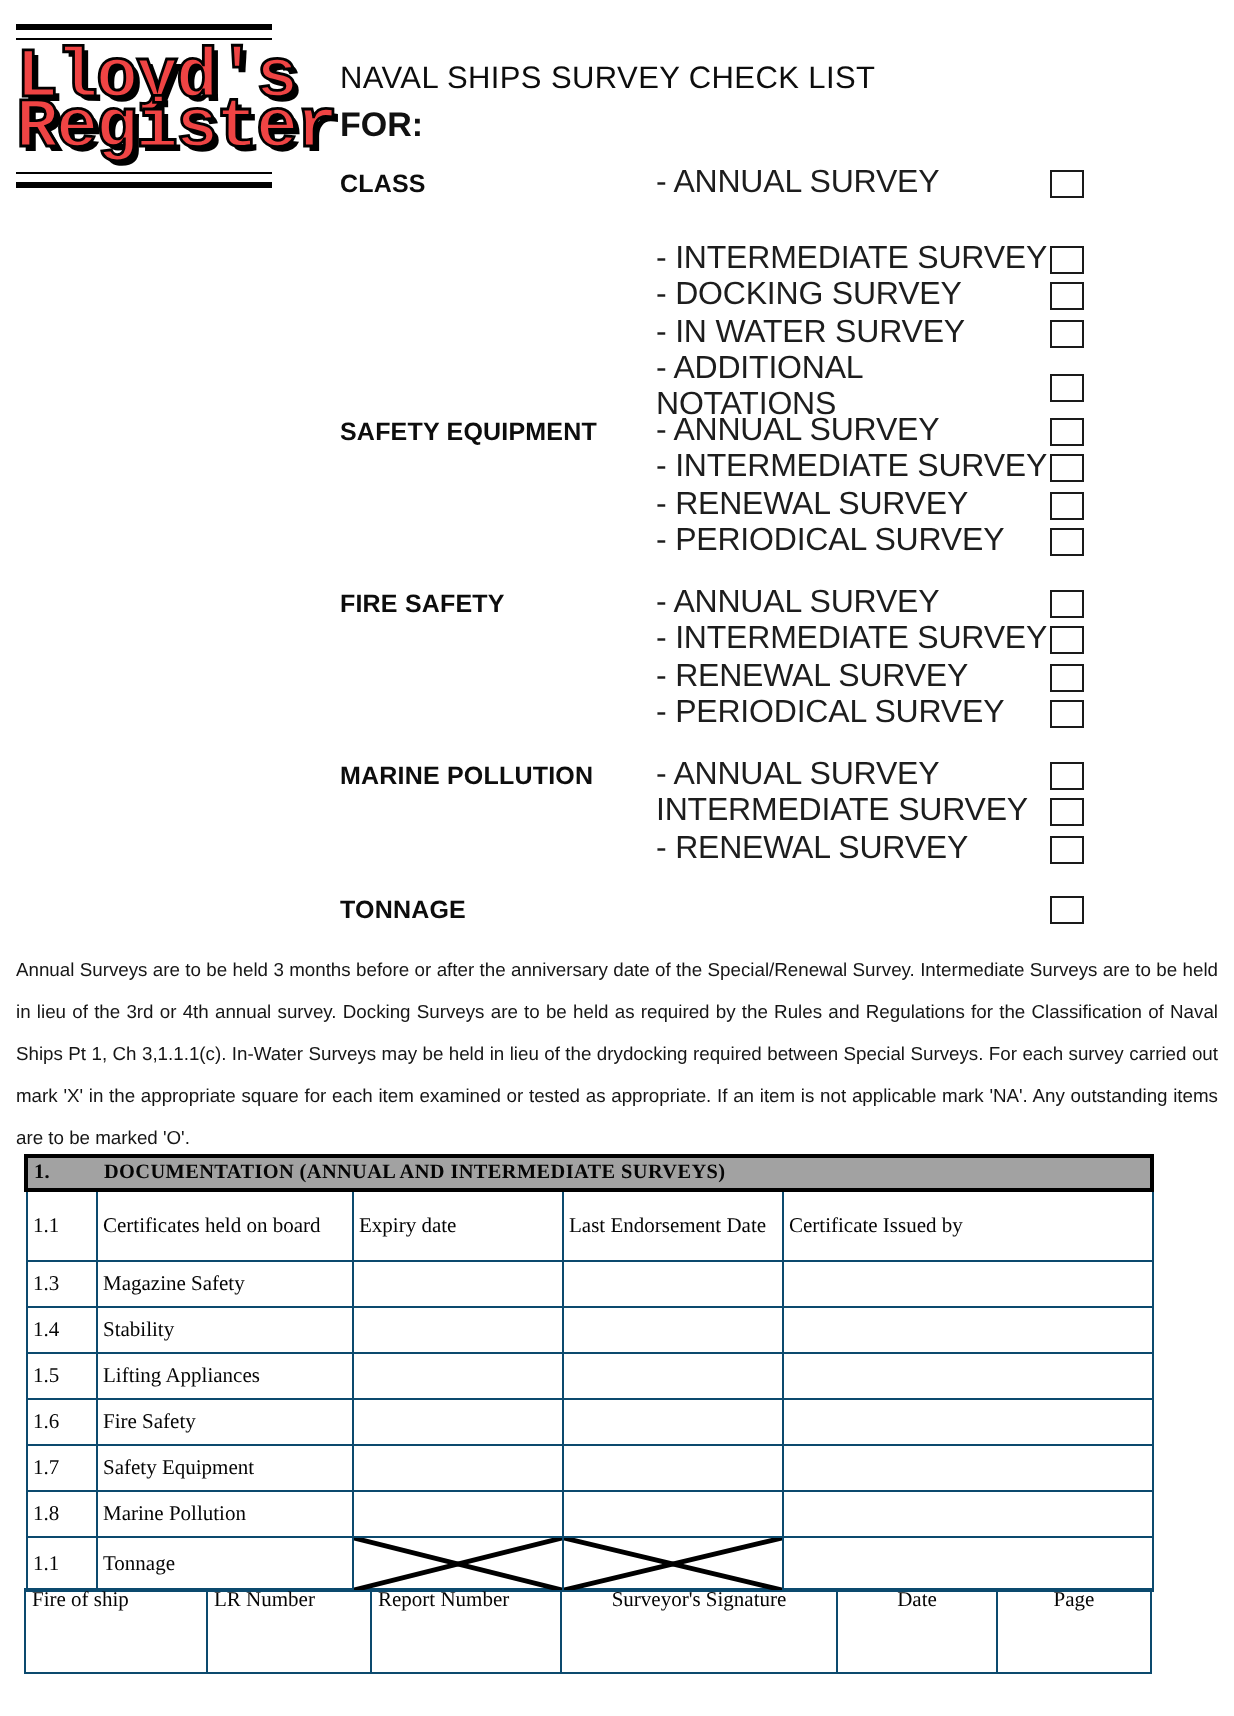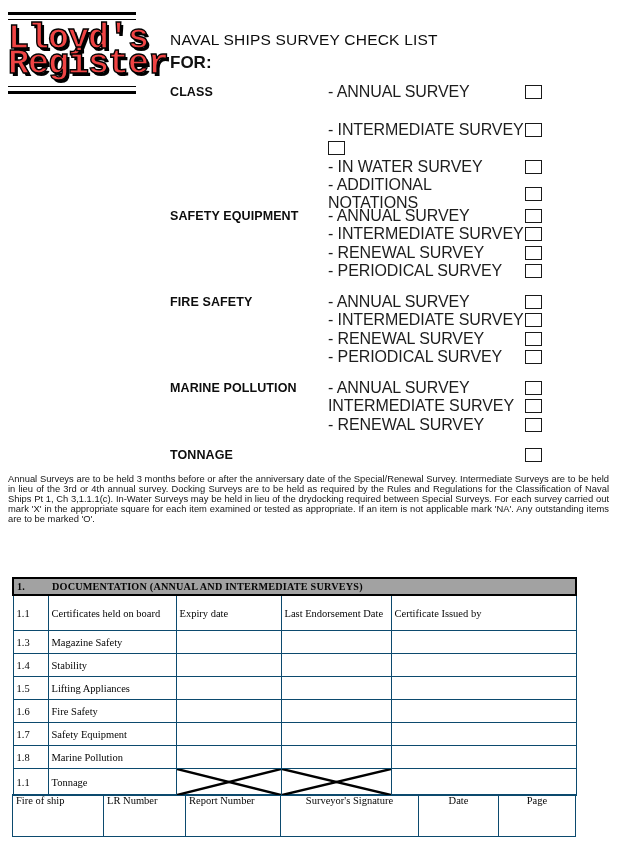--- a/index.html
+++ b/index.html
@@ -23,21 +23,21 @@
   .survey{position:absolute;left:170px;top:83px;width:392px;}
   .srow{display:grid;grid-template-columns:158px 197px 37px;align-items:center;height:18.5px;}
   .slabel{font-weight:bold;font-size:12.5px;color:#0d0d0d;letter-spacing:.1px;}
   .sitem{font-size:16px;color:#1d1d1d;letter-spacing:-.1px;}
   .sboxwrap{display:flex;justify-content:flex-start;}
   .sbox{width:17px;height:14px;border:1.5px solid #1a1a1a;box-sizing:border-box;background:#fff;}
   .group-gap{height:19px;}
   .section-gap{height:12px;}
 
   
-  .note{position:absolute;left:8px;top:474px;width:601px;font-size:9.4px;line-height:10px;
+  .note{position:absolute;left:8px;top:474px;width:601px;font-size:9.4px;line-height:21px;
         text-align:justify;color:#161616;}
 
   
   .tablewrap{position:absolute;left:12px;top:577px;width:563px;font-family:"Liberation Serif",serif;}
   table{border-collapse:collapse;table-layout:fixed;width:563px;}
   td{border:1px solid #0c4a6e;font-size:10.5px;color:#050505;padding:0 0 0 3px;overflow:hidden;}
   tr.gray-row td{background:#a2a2a2;border:2px solid #000;height:15px;padding:0;}
   .gray-inner{display:flex;align-items:center;font-weight:bold;font-size:10.2px;letter-spacing:.2px;}
   .gray-inner .gnum{width:38px;padding-left:3px;box-sizing:border-box;}
   tr.hdr-row td{height:34px;}
@@ -79,20 +79,21 @@
       <div class="group-gap"></div>
       <div class="srow">
         <div class="slabel"></div>
         <div class="sitem">- INTERMEDIATE SURVEY</div>
         <div class="sboxwrap">
           <span class="sbox"></span>
         </div>
       </div>
       <div class="srow">
         <div class="slabel"></div>
+        <div class="sitem">- DOCKING SURVEY</div>
         <div class="sboxwrap">
           <span class="sbox"></span>
         </div>
       </div>
       <div class="srow">
         <div class="slabel"></div>
         <div class="sitem">- IN WATER SURVEY</div>
         <div class="sboxwrap">
           <span class="sbox"></span>
         </div>

